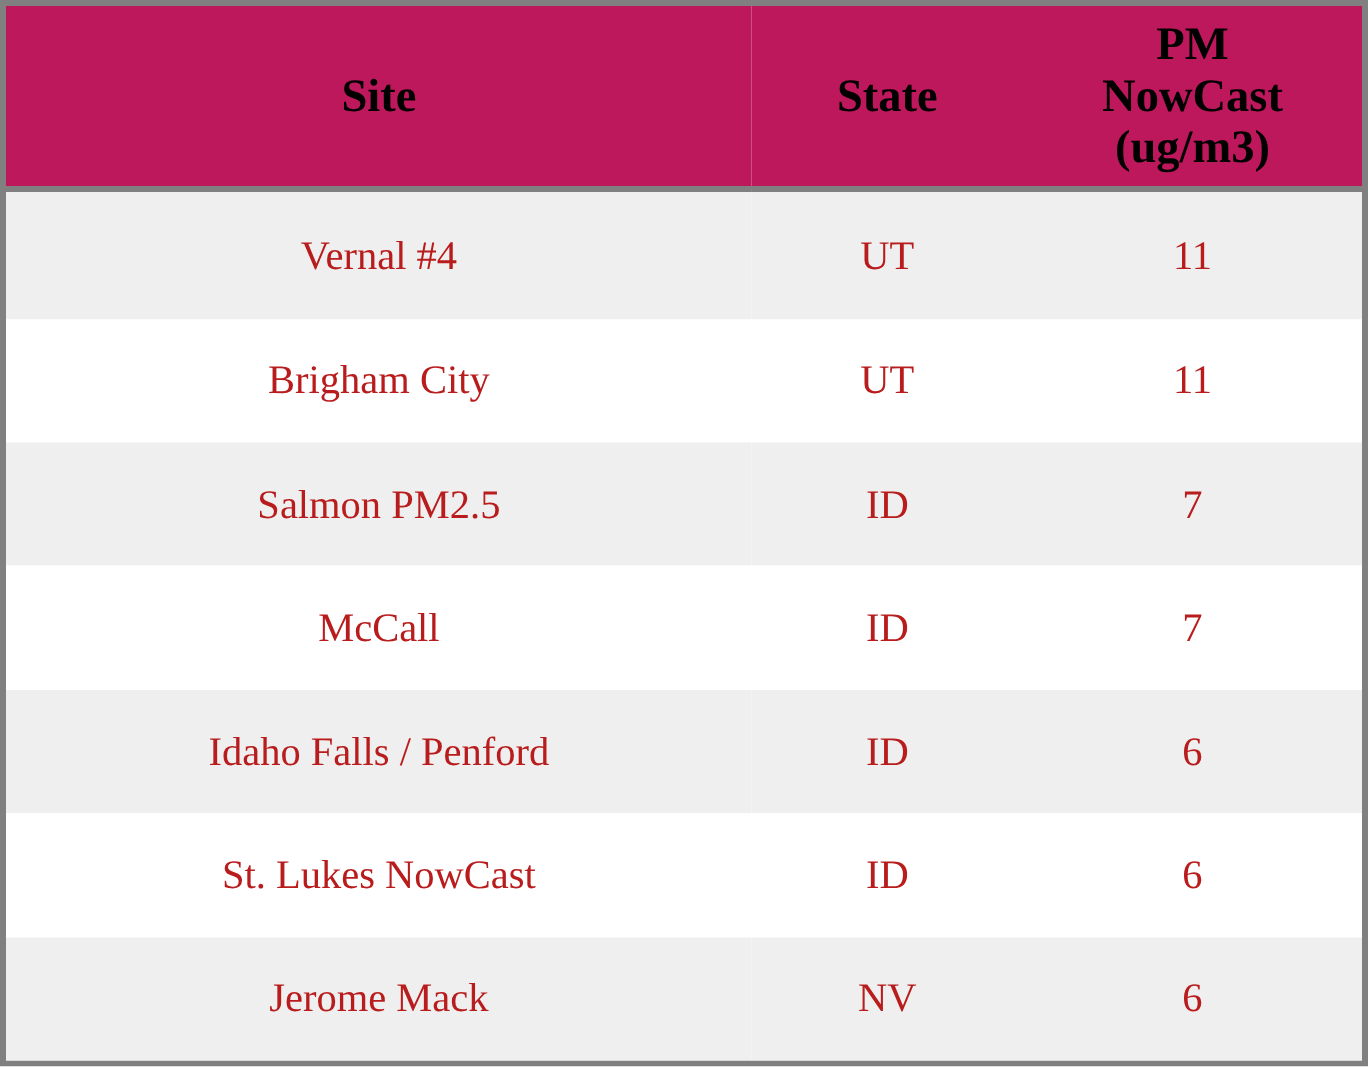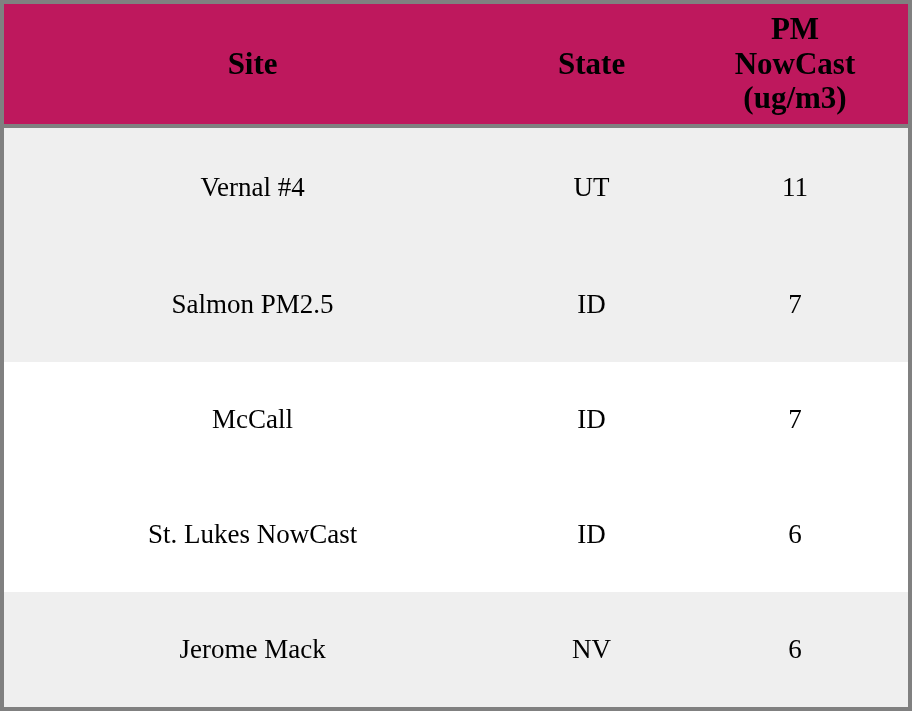--- a/index.html
+++ b/index.html
@@ -32,21 +32,21 @@
     font-weight: bold;
     font-size: 31px;
     color: #000000;
     text-align: center;
     vertical-align: middle;
     padding: 8px 4px;
     line-height: 1.12;
   }
   table.data-table tbody td {
     font-size: 27px;
-    color: #000000;
+    color: #b91c1c;
     text-align: center;
     vertical-align: middle;
     padding: 4px 4px;
     border: none;
   }
   table.data-table tbody tr.odd-row td {
     background: #efefef;
   }
   table.data-table tbody tr.even-row td {
     background: #ffffff;
@@ -79,29 +79,39 @@
           <div>(ug/m3)</div>
         </th>
       </tr>
     </thead>
     <tbody>
       <tr class="odd-row">
         <td>Vernal #4</td>
         <td>UT</td>
         <td>11</td>
       </tr>
+      <tr class="even-row">
+        <td>Brigham City</td>
+        <td>UT</td>
+        <td>11</td>
+      </tr>
       <tr class="odd-row">
         <td>Salmon PM2.5</td>
         <td>ID</td>
         <td>7</td>
       </tr>
       <tr class="even-row">
         <td>McCall</td>
         <td>ID</td>
         <td>7</td>
+      </tr>
+      <tr class="odd-row">
+        <td>Idaho Falls / Penford</td>
+        <td>ID</td>
+        <td>6</td>
       </tr>
       <tr class="even-row">
         <td>St. Lukes NowCast</td>
         <td>ID</td>
         <td>6</td>
       </tr>
       <tr class="odd-row">
         <td>Jerome Mack</td>
         <td>NV</td>
         <td>6</td>

